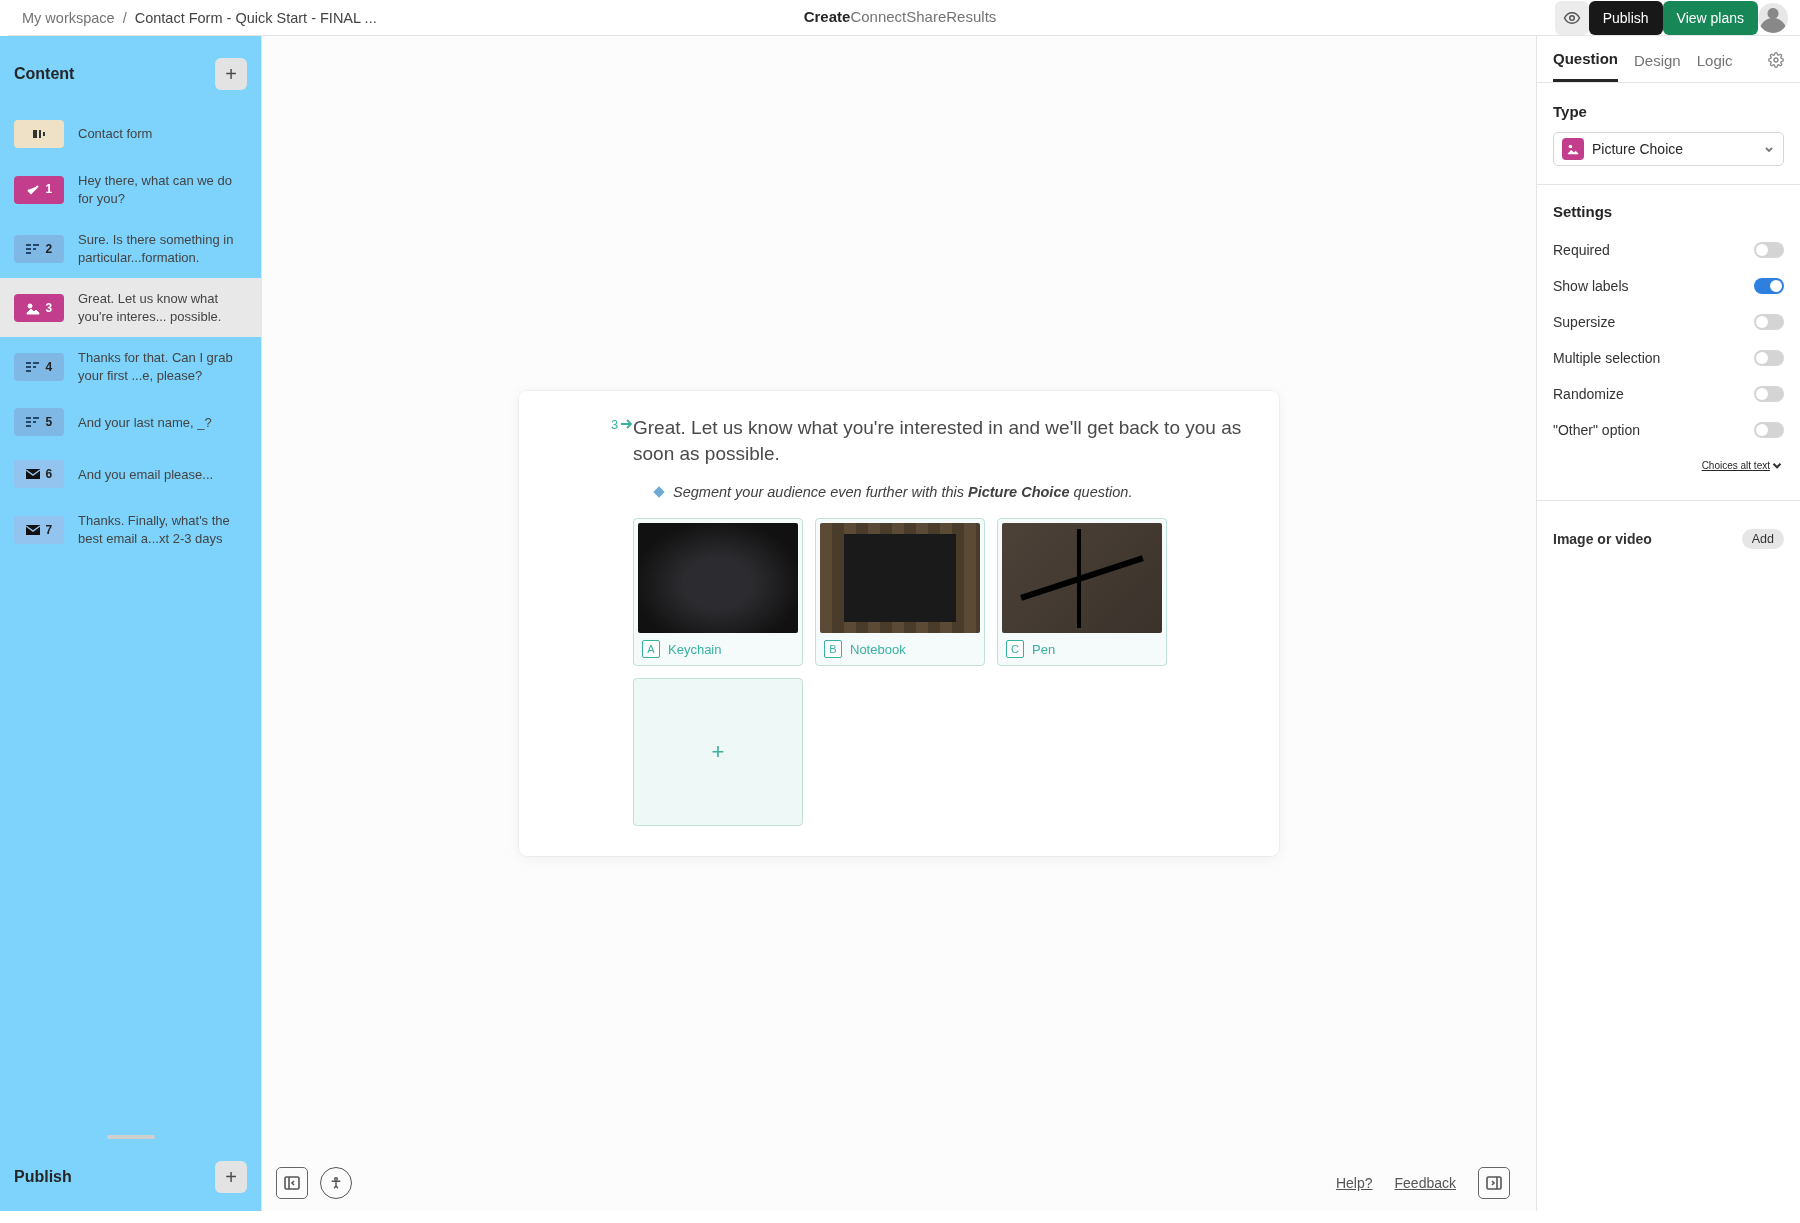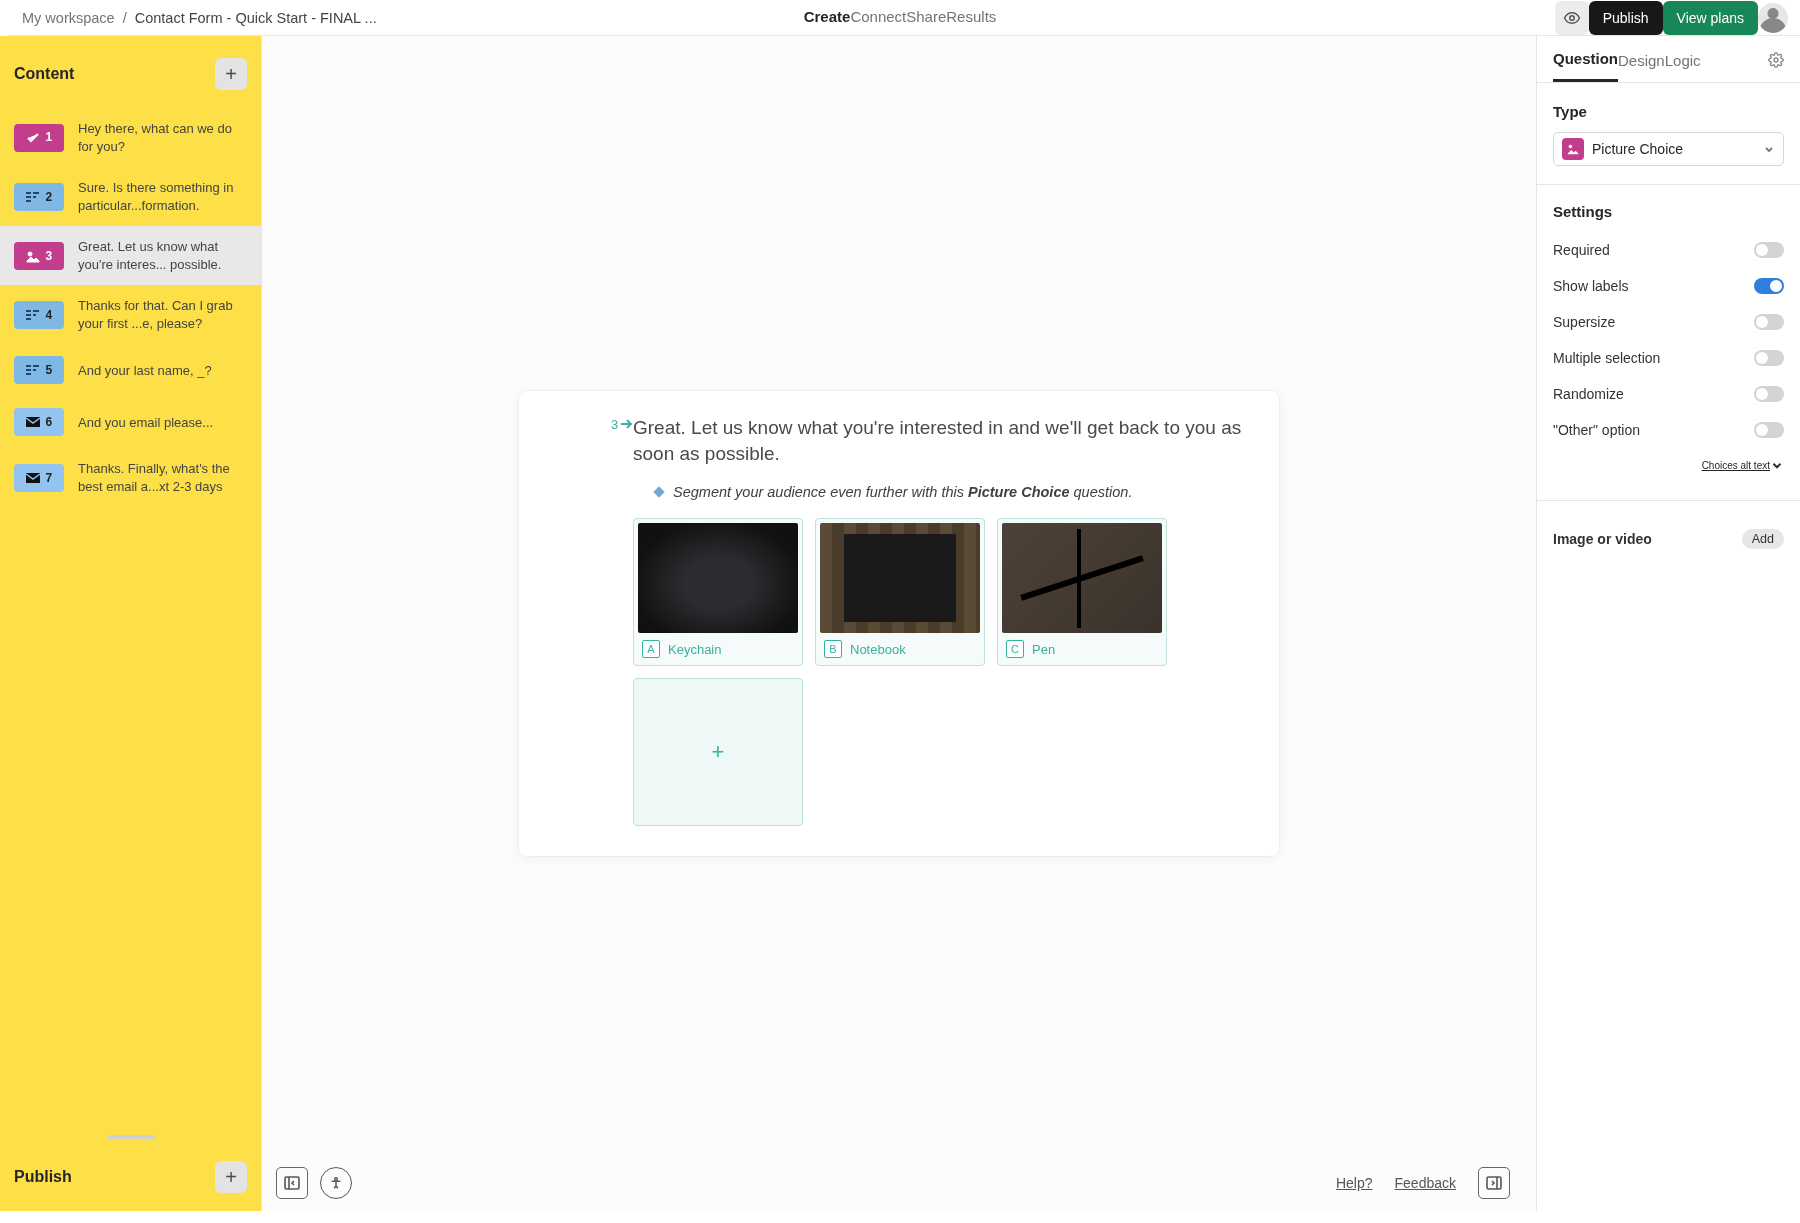--- a/index.html
+++ b/index.html
@@ -99,21 +99,21 @@
     display: flex;
     height: calc(1223px - 48px);
   }
 
   
   .sidebar {
     width: var(--sidebar-w);
     border-right: 1px solid var(--border);
     display: flex;
     flex-direction: column;
-    background: #fde047;
+    background: #7dd3fc;
   }
   .side-section {
     flex: 0 0 auto;
   }
   .side-head {
     display: flex;
     align-items: center;
     padding: 22px 14px 18px;
   }
   .side-head h2 {
@@ -305,21 +305,21 @@
   .panel {
     width: var(--panel-w);
     border-left: 1px solid var(--border);
     padding: 0;
     flex: 0 0 var(--panel-w);
     background: #fff;
   }
   .panel-tabs {
     display: flex;
     align-items: center;
-    gap: 0;
+    gap: 16px;
     padding: 14px 16px 0;
     border-bottom: 1px solid var(--border);
     font-size: 15px;
     justify-content: space-between;
   }
   .panel-tabs span {
     padding-bottom: 12px;
     color: var(--muted);
     cursor: pointer;
   }
@@ -432,20 +432,32 @@
       <div class="side-head">
         <h2>Content</h2>
         <div class="btn-add">
           <span>+</span>
         </div>
       </div>
     </div>
 
     <div class="content-scroll" id="content-list">
         <div class="q-row">
+          <div class="q-chip chip-welcome">
+            <span>
+              <svg viewBox="0 0 16 14" fill="#333">
+                <rect x="2" y="3" width="4" height="8"></rect>
+                <rect x="8" y="3" width="2" height="8"></rect>
+                <rect x="12" y="5" width="2" height="4"></rect>
+              </svg>
+            </span>
+          </div>
+          <div class="q-label">Contact form</div>
+        </div>
+        <div class="q-row">
           <div class="q-chip chip-pink">
             <span>
               <svg viewBox="0 0 16 14" fill="none" stroke="#fff" stroke-width="2">
                 <path d="M3 7l3 3 7-7"></path>
               </svg>
             </span>
             <span class="q-num">1</span>
           </div>
           <div class="q-label">Hey there, what can we do for you?</div>
         </div>

